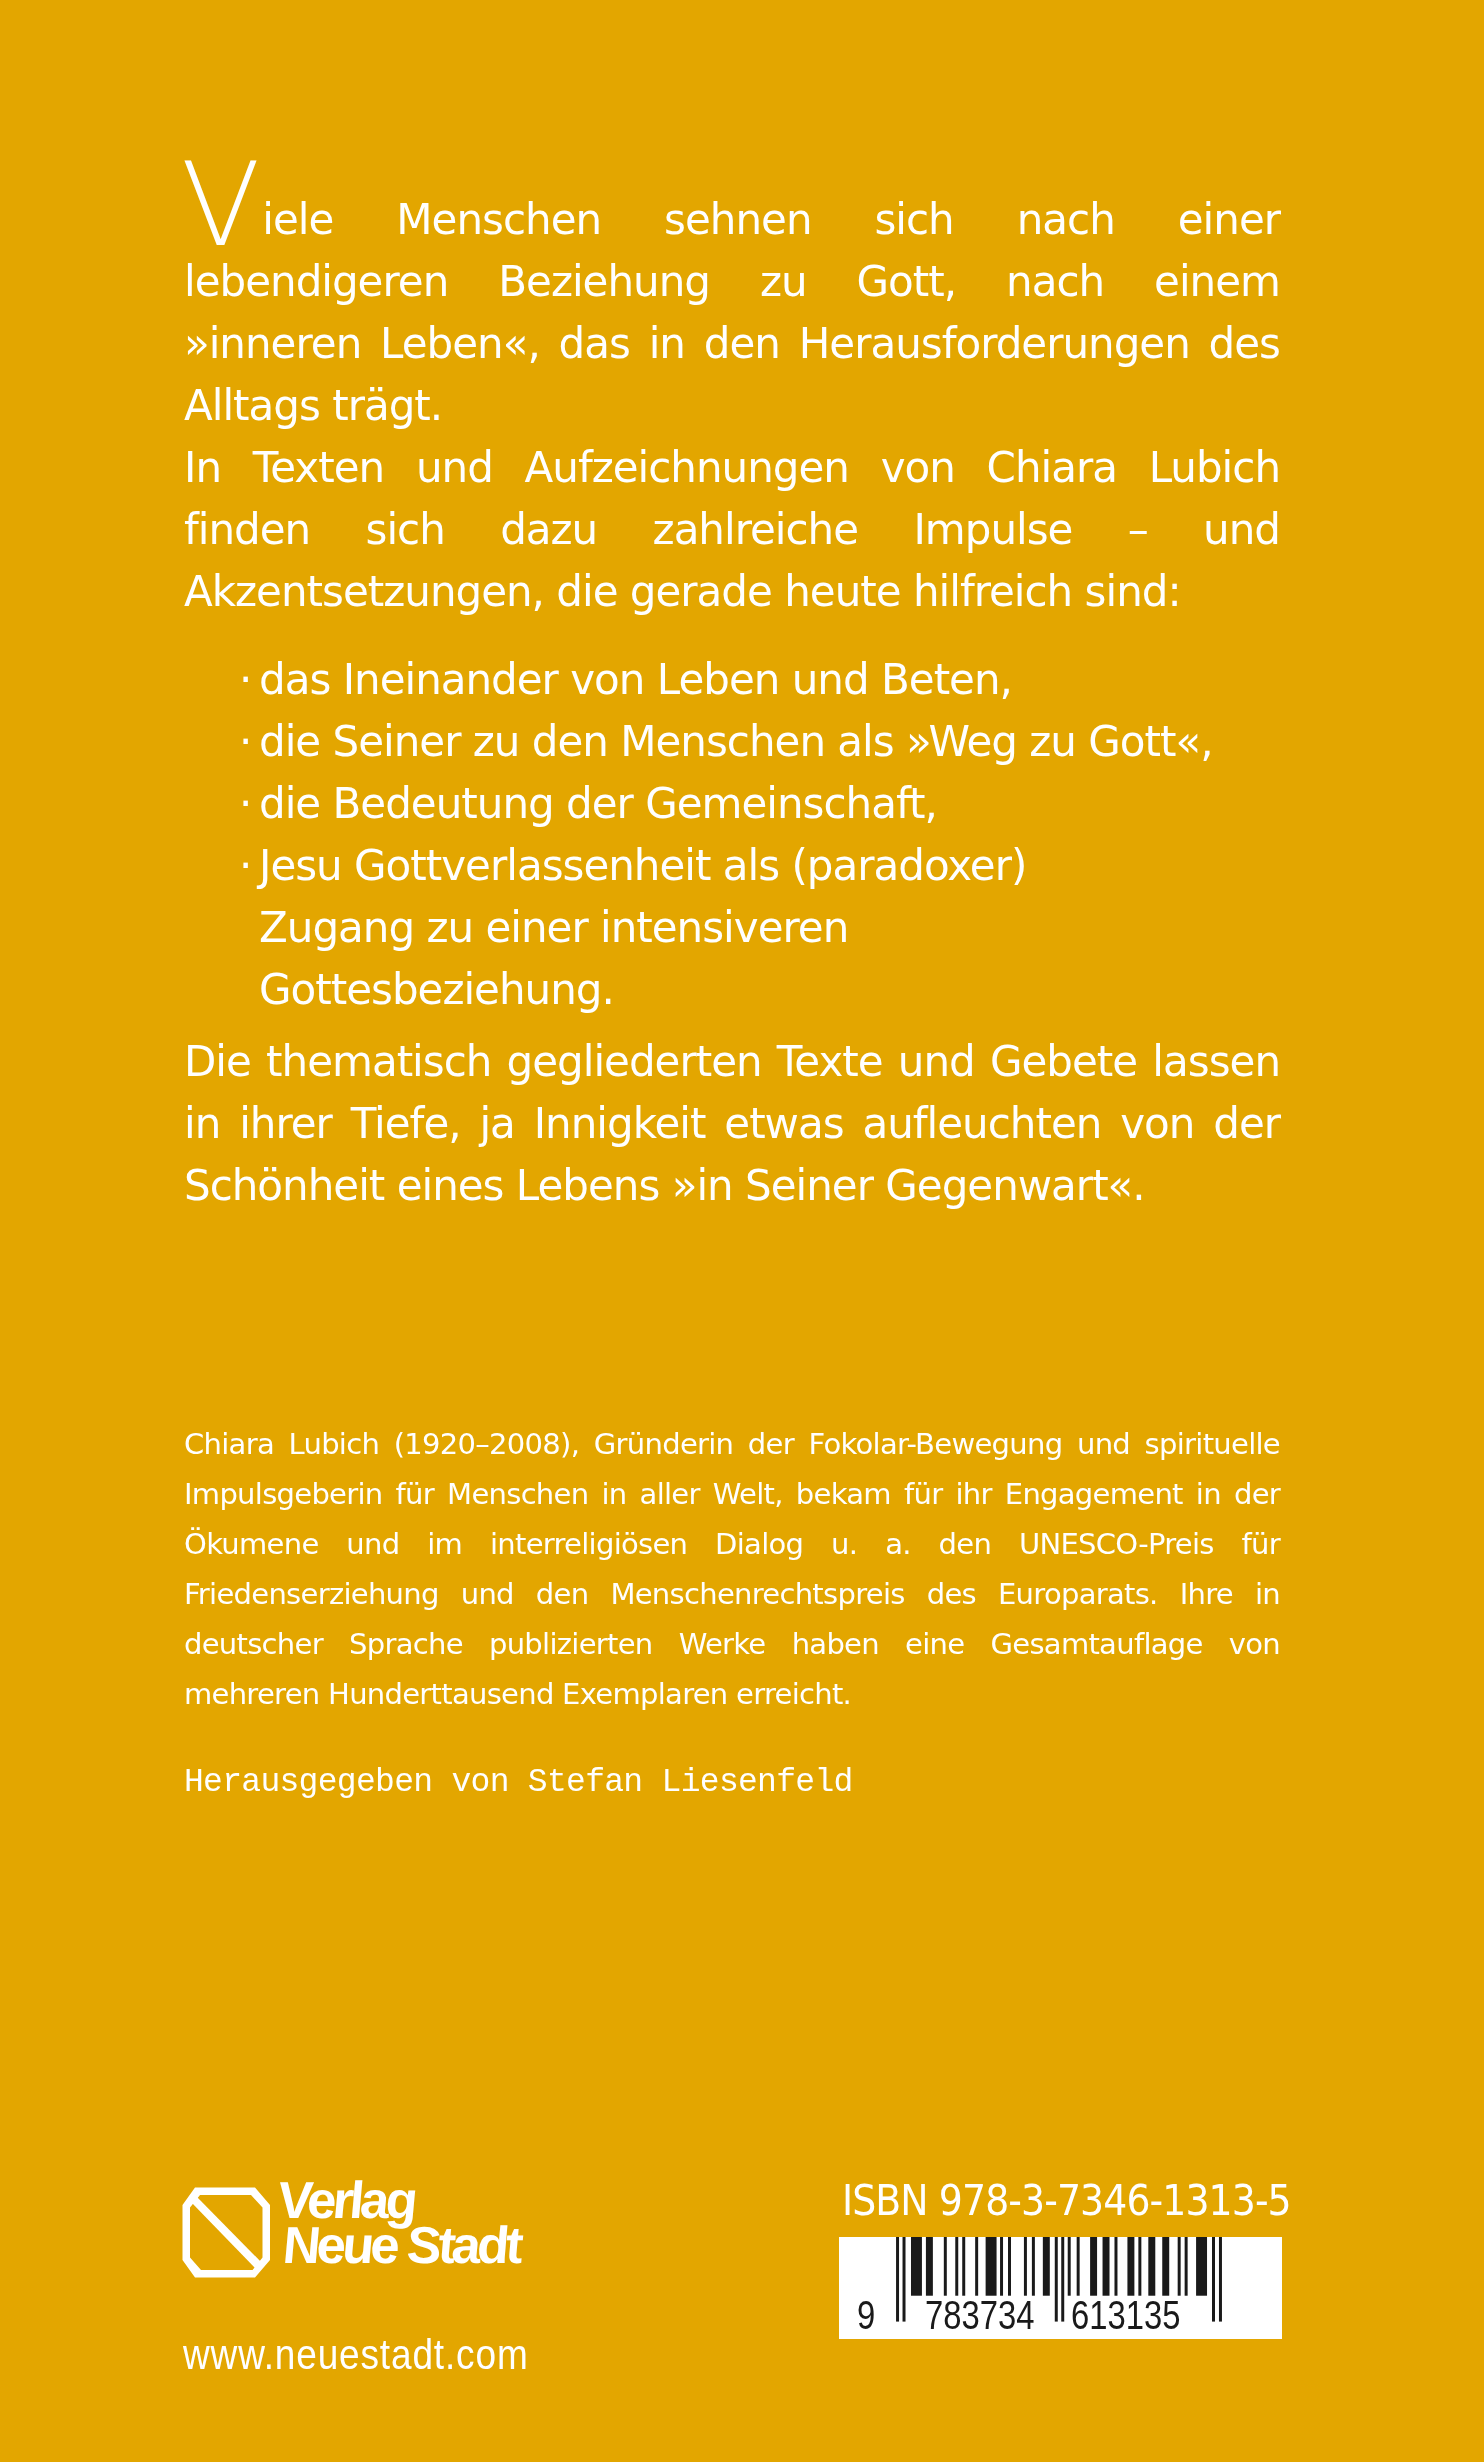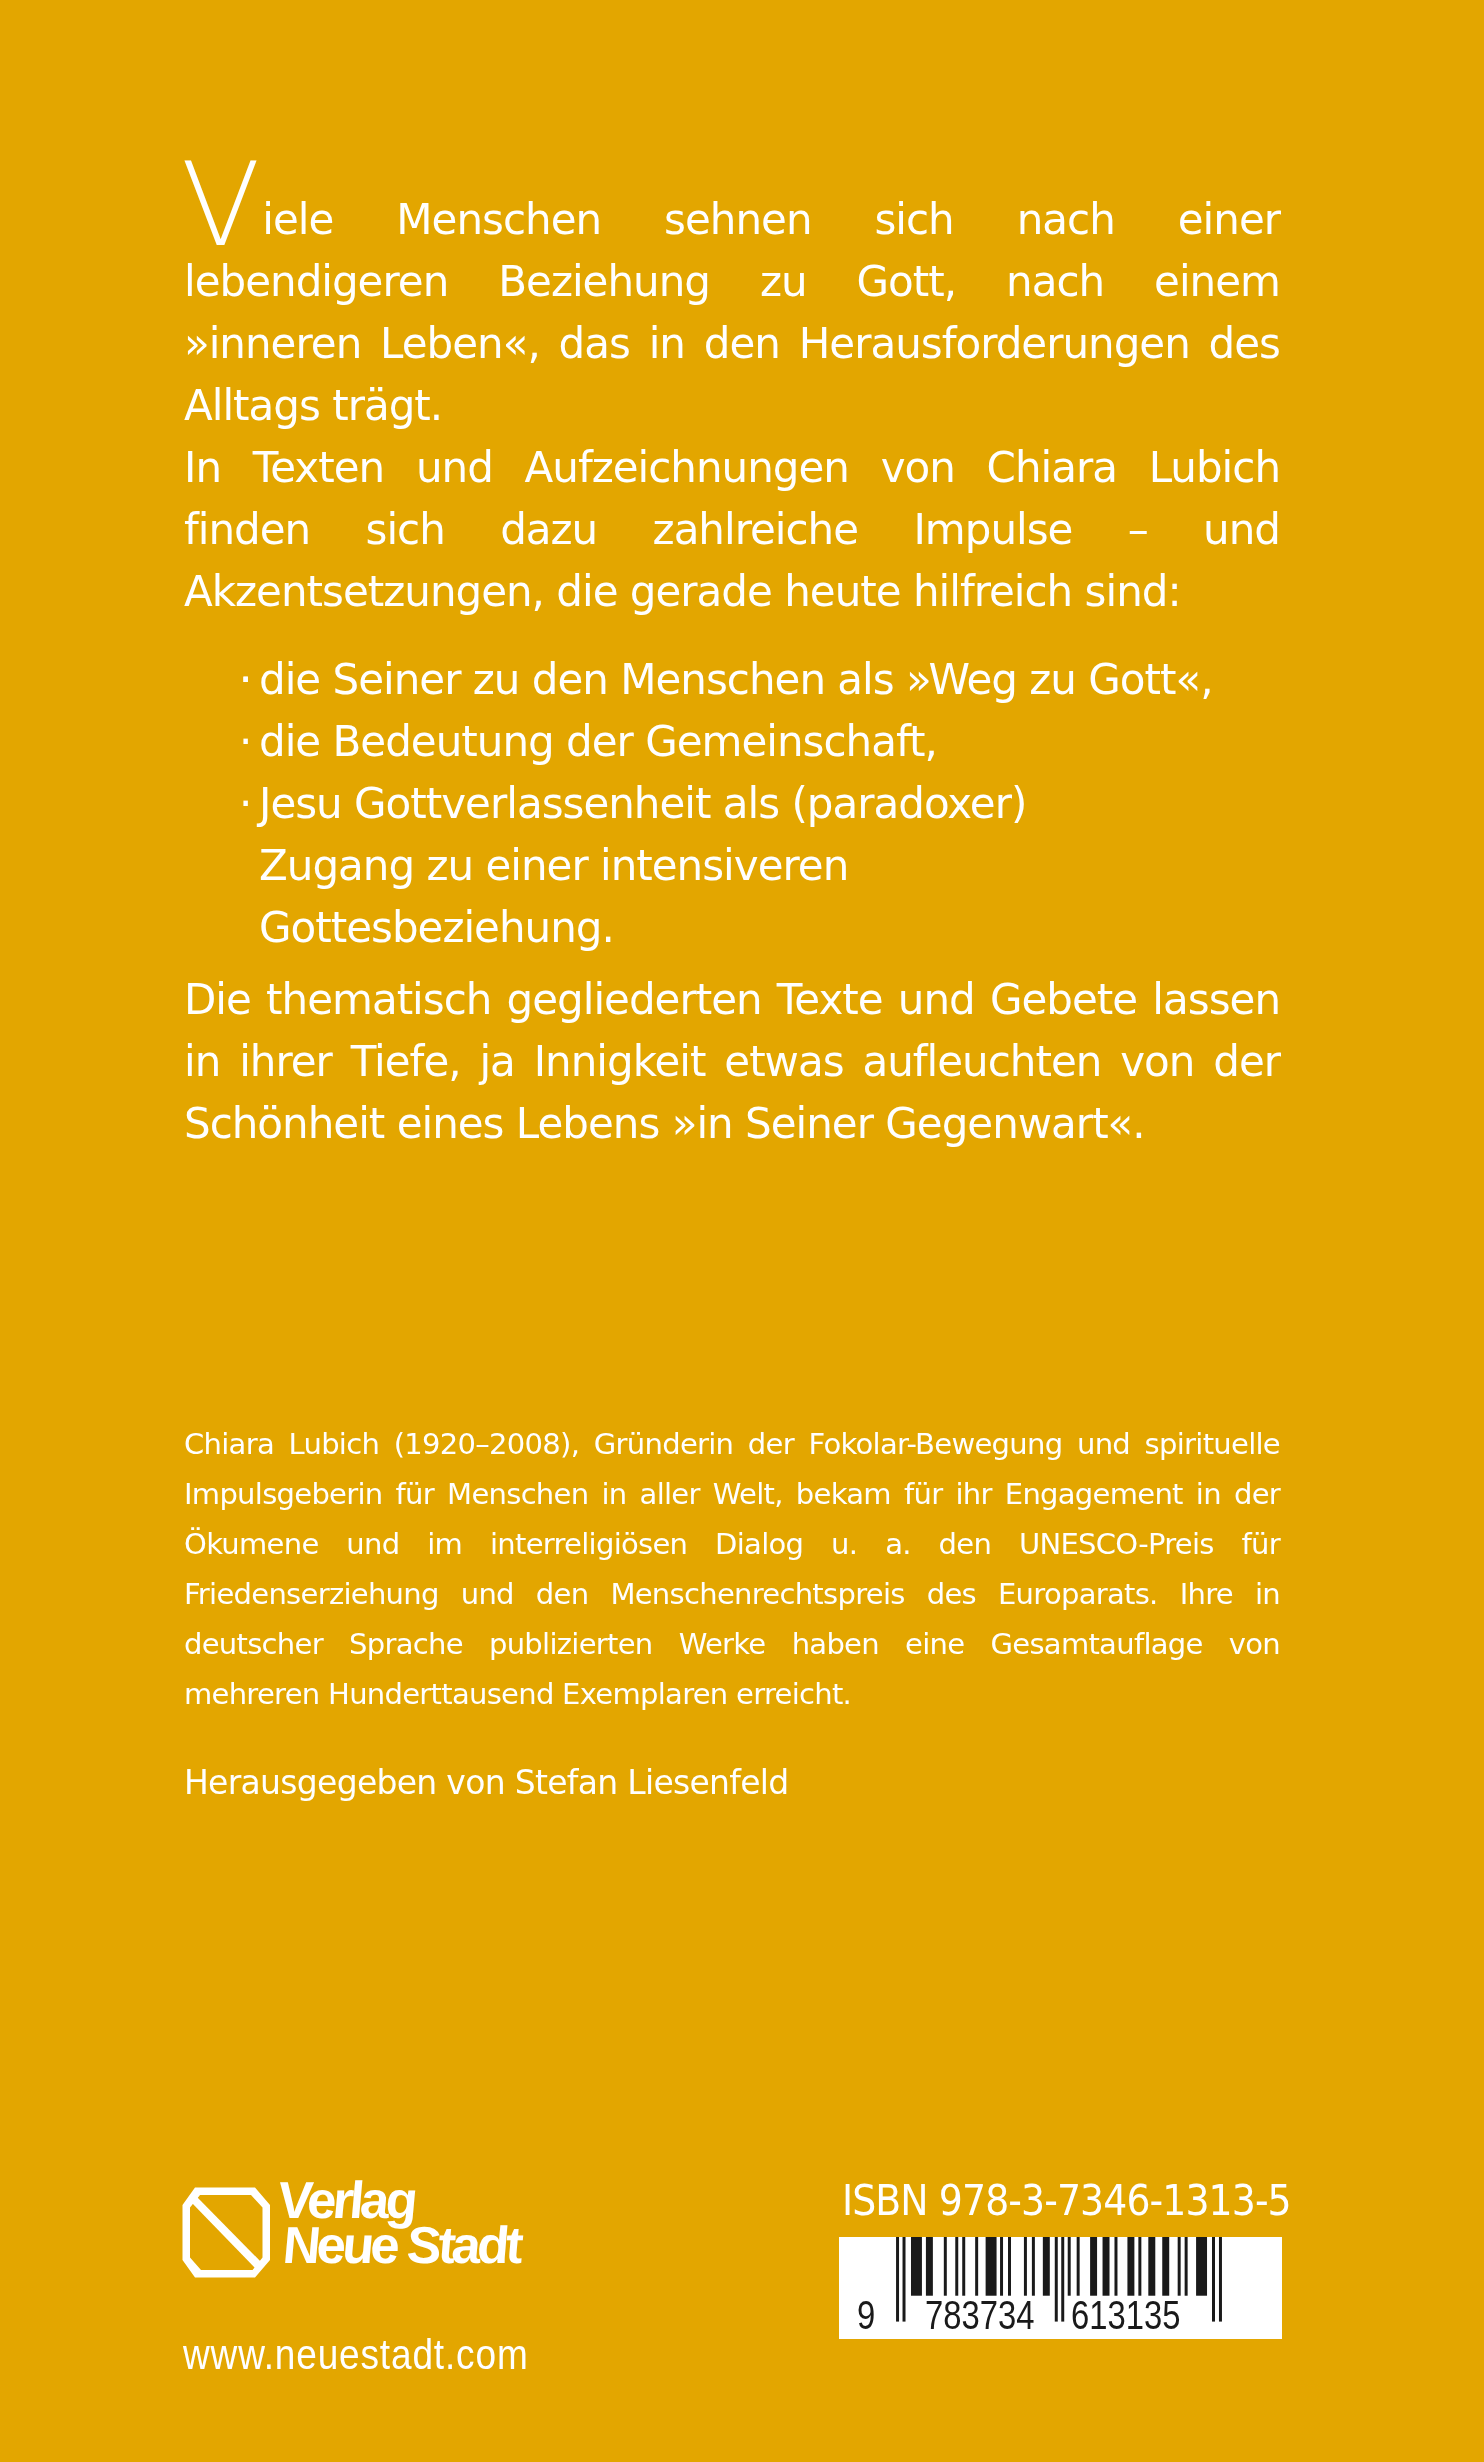--- a/index.html
+++ b/index.html
@@ -79,20 +79,21 @@
     .bio p {
       margin: 0;
       text-align: justify;
       text-align-last: left;
     }
     .editor {
       top: 1758px;
       font-size: 33px;
       line-height: 50px;
       letter-spacing: -0.7px;
+      font-family: Liberation Mono, monospace;
     }
     
     .publisher {
       position: absolute;
       left: 180px;
       top: 2185px;
       width: 449px;
       height: 100px;
     }
     .logo-mark {
@@ -168,20 +169,21 @@
 
   <div class="col blurb">
     <p>
       <span class="dropcap">V</span><span>iele Menschen sehnen sich nach einer lebendigeren Beziehung zu Gott, nach einem »inneren Leben«, das in den Herausforderungen des Alltags trägt.</span>
     </p>
     <p>In Texten und Aufzeichnungen von Chiara Lubich finden sich dazu zahlreiche Impulse – und Akzentsetzungen, die gerade heute hilfreich sind:</p>
 
     <ul class="bullets">
       <li>
         <span class="dot">·</span>
+        <span>das Ineinander von Leben und Beten,</span>
       </li>
       <li>
         <span class="dot">·</span>
         <span>die Seiner zu den Menschen als »Weg zu Gott«,</span>
       </li>
       <li>
         <span class="dot">·</span>
         <span>die Bedeutung der Gemeinschaft,</span>
       </li>
       <li style="width:849px;">

